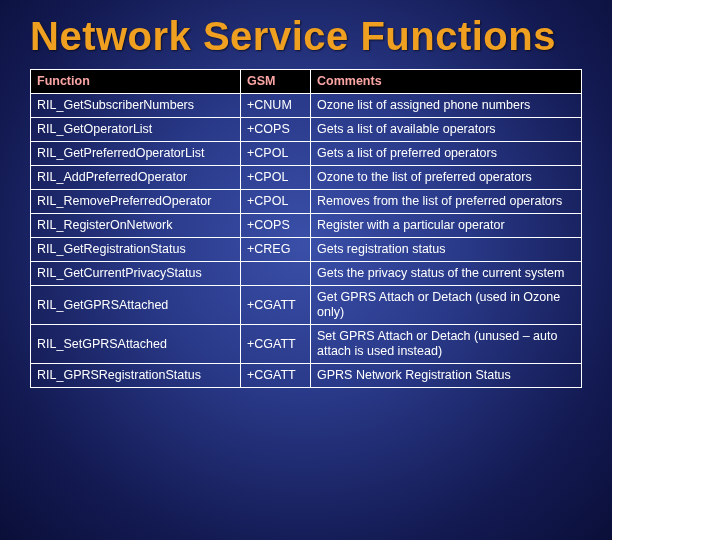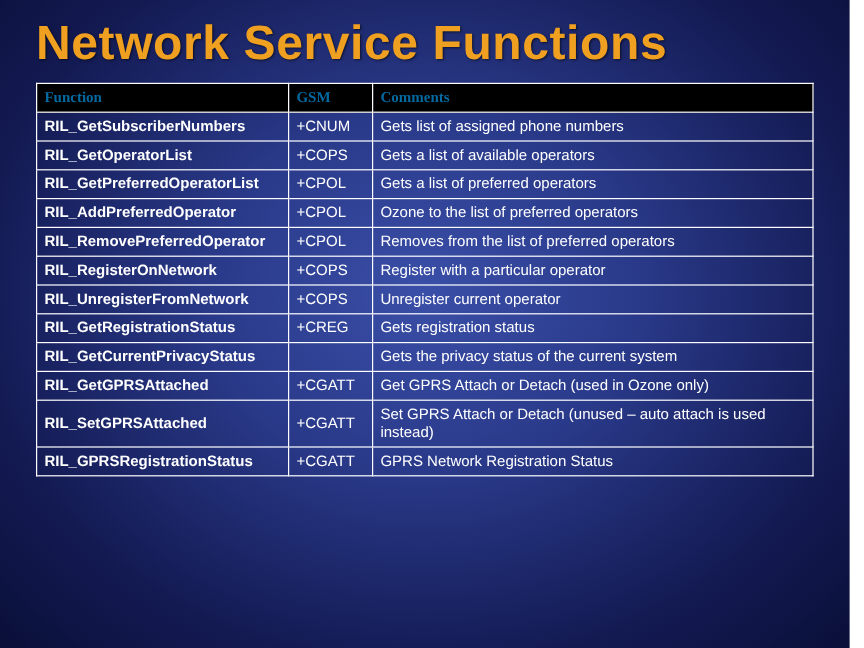--- a/index.html
+++ b/index.html
@@ -4,21 +4,21 @@
 <style>
   html, body {
     margin: 0;
     padding: 0;
     width: 720px;
     height: 540px;
     overflow: hidden;
     font-family: Tahoma, Verdana, sans-serif;
   }
   .slide {
-    width: 708px;
+    width: 612px;
     height: 540px;
     background: radial-gradient(ellipse at 50% 45%, #3a4fa8 0%, #2a3a8a 35%, #131a52 75%, #0a0f38 100%);
     box-sizing: border-box;
     padding: 14px 30px 18px 30px;
     color: #fff;
   }
   .title {
     color: #f0a020;
     font-family: "Trebuchet MS", Tahoma, sans-serif;
     font-weight: bold;
@@ -35,31 +35,30 @@
   th, td {
     border: 1px solid #ffffff;
     padding: 4px 6px;
     font-size: 12.5px;
     line-height: 1.2;
     vertical-align: middle;
     text-align: left;
   }
   thead th {
     background: #000000;
-    color: #0369a1;
+    color: #fca5a5;
     font-weight: bold;
-    font-family: Liberation Serif, serif;
   }
   tbody td {
     color: #ffffff;
   }
   col.c-fn  { width: 210px; }
   col.c-gsm { width: 70px; }
   col.c-cm  { width: auto; }
-  .fn-bold { font-weight: bold; }
+  .fn-bold { font-weight: normal; }
 </style>
 </head>
 <body>
 
 <div class="slide">
   <h1 class="title">Network Service Functions</h1>
 
   <table>
     <colgroup>
       <col class="c-fn">
@@ -70,21 +69,21 @@
       <tr>
         <th>Function</th>
         <th>GSM</th>
         <th>Comments</th>
       </tr>
     </thead>
     <tbody>
       <tr>
         <td class="fn-bold">RIL_GetSubscriberNumbers</td>
         <td>+CNUM</td>
-        <td>Gets list of assigned phone numbers</td>
+        <td>Ozone list of assigned phone numbers</td>
       </tr>
       <tr>
         <td class="fn-bold">RIL_GetOperatorList</td>
         <td>+COPS</td>
         <td>Gets a list of available operators</td>
       </tr>
       <tr>
         <td class="fn-bold">RIL_GetPreferredOperatorList</td>
         <td>+CPOL</td>
         <td>Gets a list of preferred operators</td>
@@ -96,25 +95,20 @@
       </tr>
       <tr>
         <td class="fn-bold">RIL_RemovePreferredOperator</td>
         <td>+CPOL</td>
         <td>Removes from the list of preferred operators</td>
       </tr>
       <tr>
         <td class="fn-bold">RIL_RegisterOnNetwork</td>
         <td>+COPS</td>
         <td>Register with a particular operator</td>
-      </tr>
-      <tr>
-        <td class="fn-bold">RIL_UnregisterFromNetwork</td>
-        <td>+COPS</td>
-        <td>Unregister current operator</td>
       </tr>
       <tr>
         <td class="fn-bold">RIL_GetRegistrationStatus</td>
         <td>+CREG</td>
         <td>Gets registration status</td>
       </tr>
       <tr>
         <td class="fn-bold">RIL_GetCurrentPrivacyStatus</td>
         <td></td>
         <td>Gets the privacy status of the current system</td>

